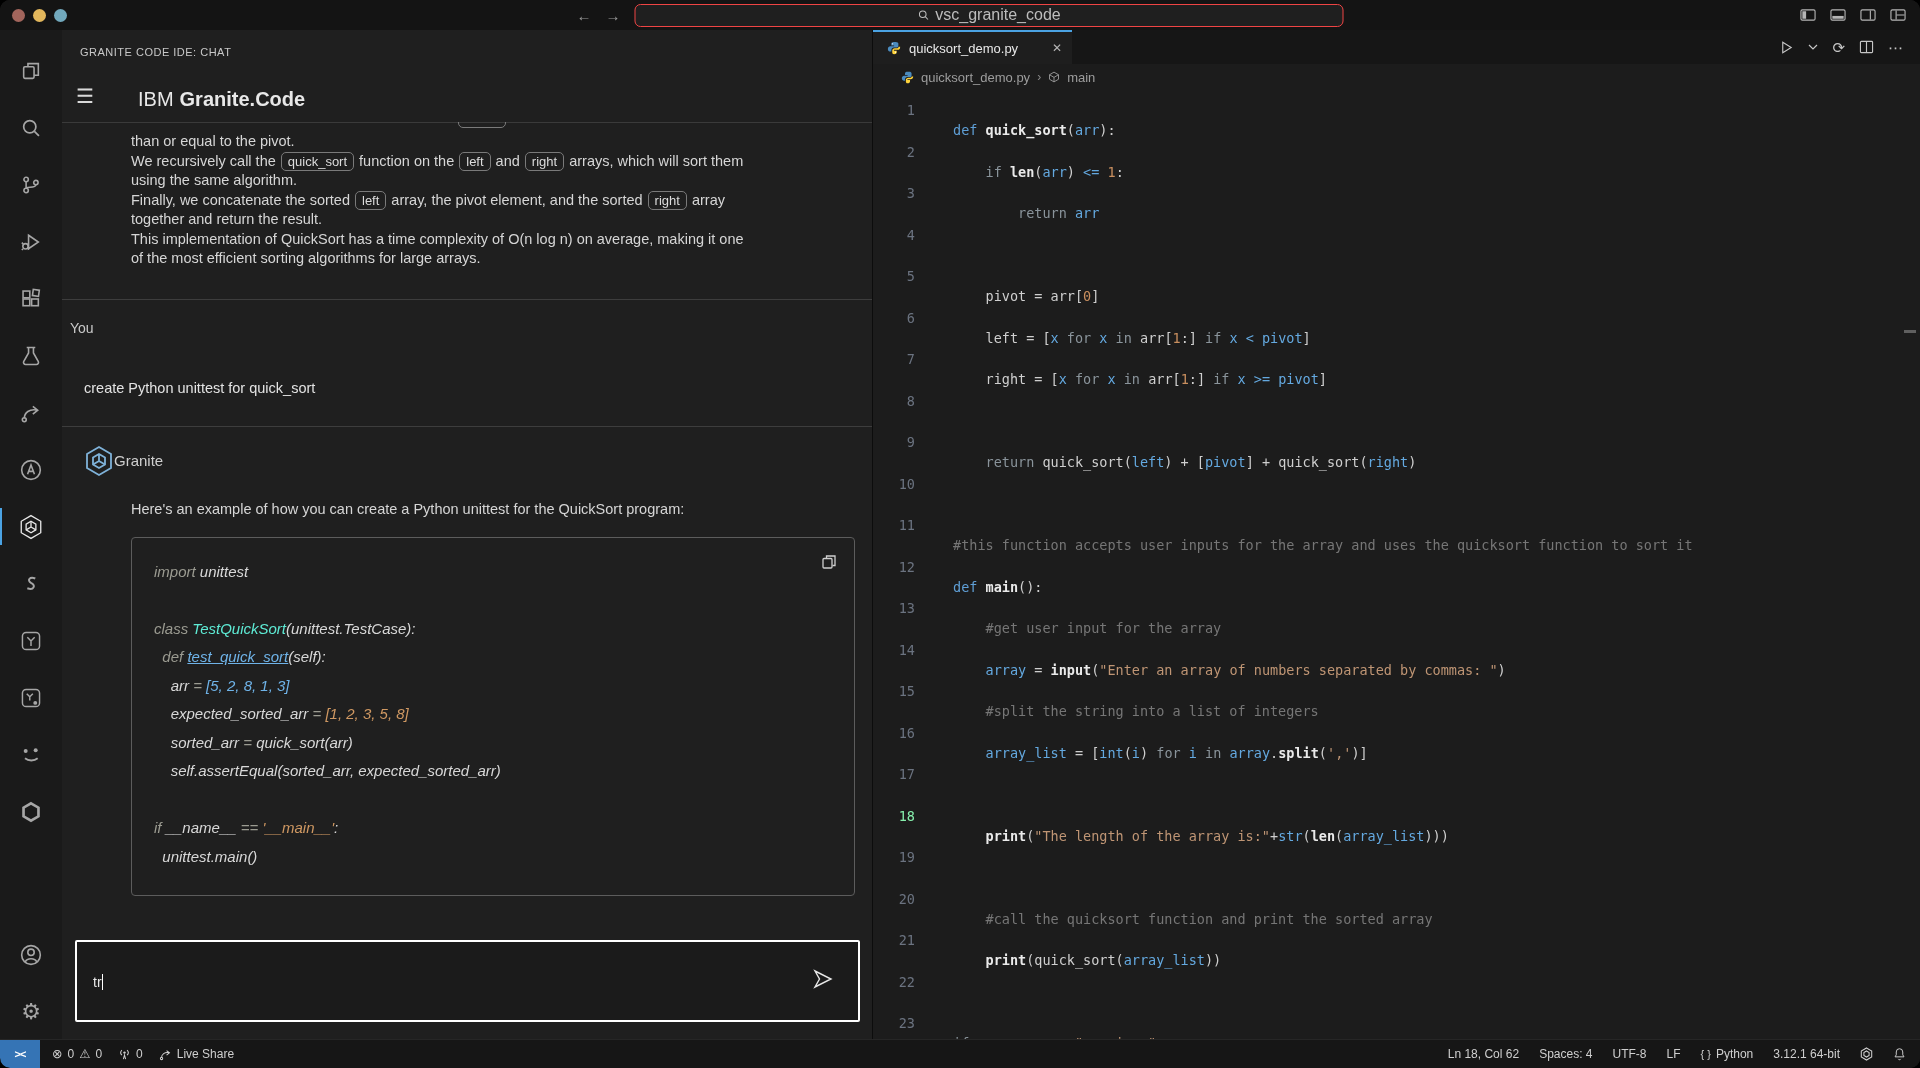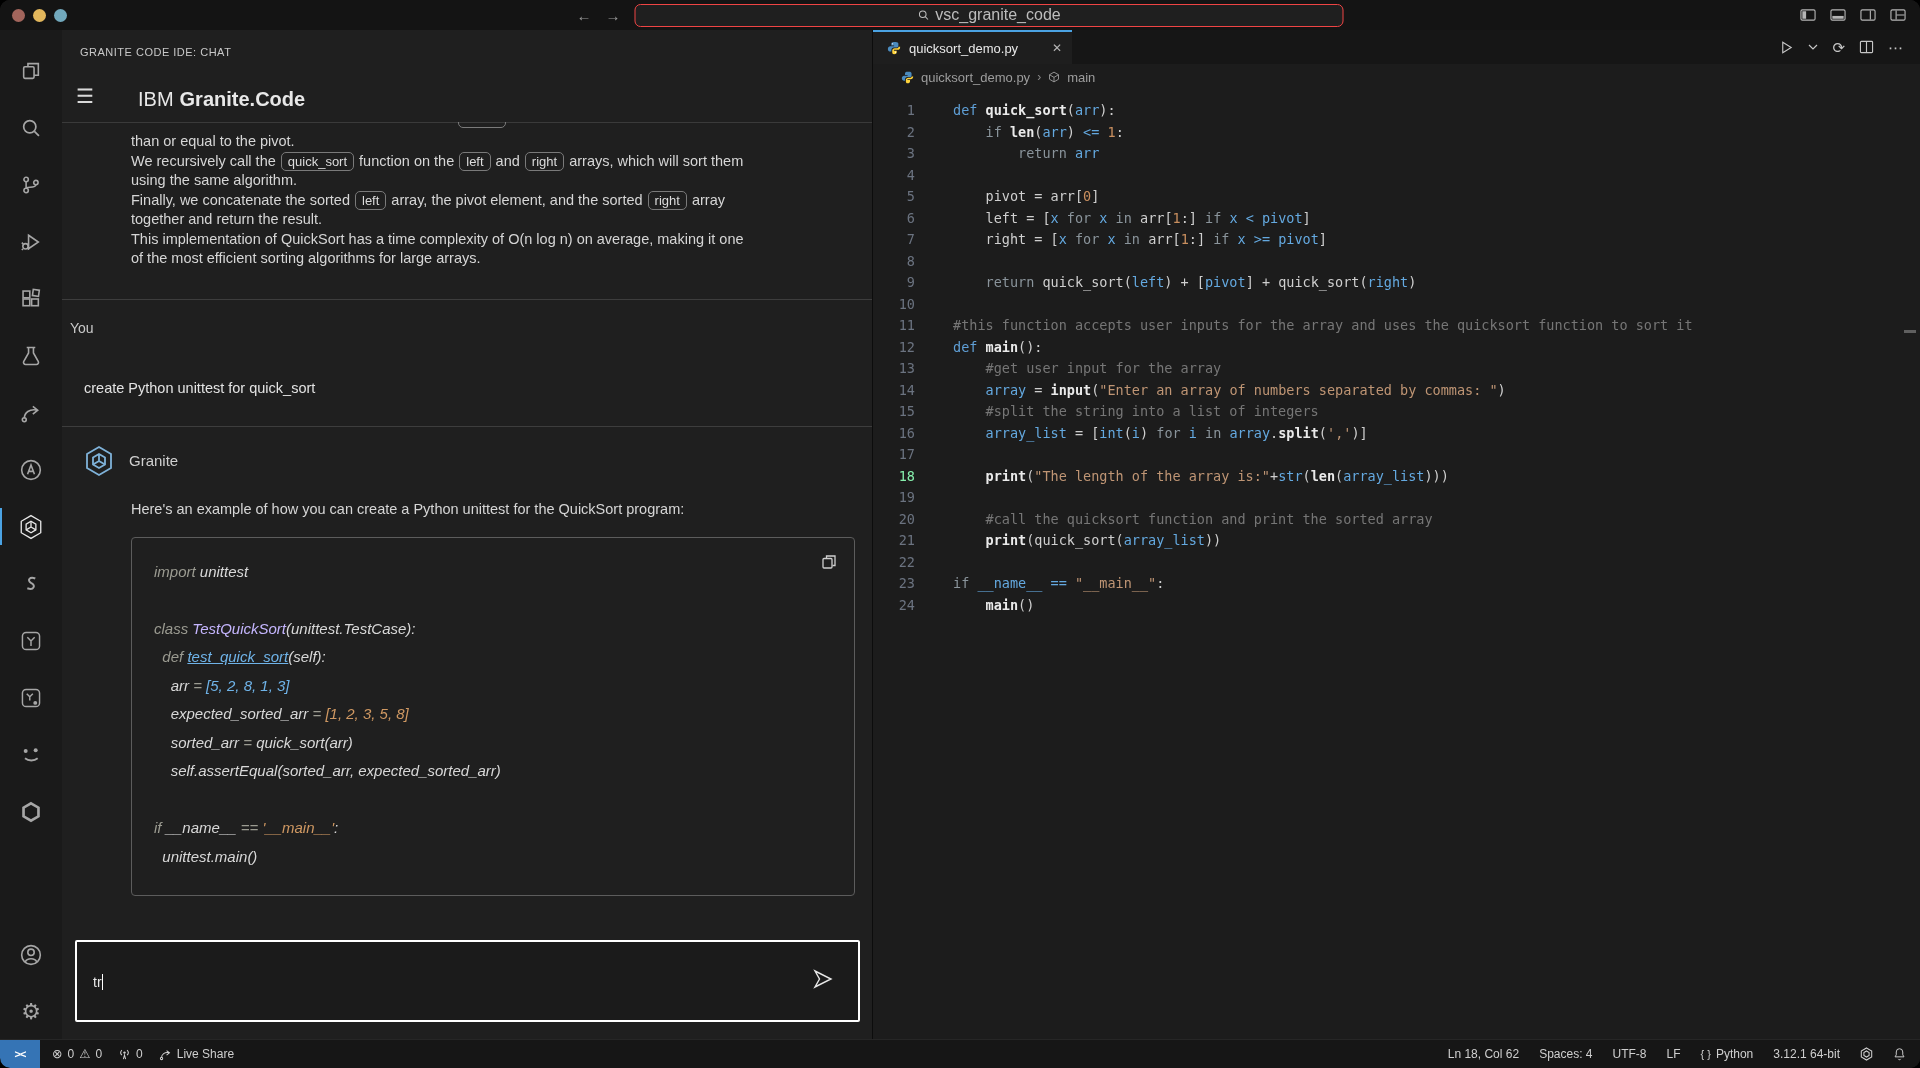--- a/index.html
+++ b/index.html
@@ -41,29 +41,29 @@
   .brand .bold{font-weight:700;}
   .messages{position:absolute;top:92px;left:0;right:0;bottom:110px;overflow:hidden;font-size:14.5px;color:#d6d6d6;}
   .clip-strip{height:8px;overflow:hidden;margin-left:69px;position:relative;}
   .clip-badge{position:absolute;left:327px;top:-16px;width:46px;height:20px;border:1px solid #7a7a7a;border-radius:5px;}
   .msg-a1{margin:2px 58px 0 69px;line-height:19.5px;}
   .chat-line{white-space:pre-wrap;}
   .badge{display:inline-block;border:1px solid #7a7a7a;border-radius:5px;padding:0 6px;margin:0 1px;font-size:13px;color:#dcdcdc;line-height:17px;}
   hr.sep{border:0;border-top:1px solid #3d3d3d;margin:30px 0 0 0;}
   .you-label{margin:20px 0 0 8px;font-size:14px;color:#c9c9c9;}
   .you-msg{margin:44px 0 0 22px;font-size:14.5px;color:#e3e3e3;}
-  .granite-row{margin:18px 0 0 22px;display:flex;align-items:center;gap:15px;}
+  .granite-row{margin:18px 0 0 22px;display:flex;align-items:center;}
   .granite-label{font-size:15px;color:#cfcfcf;}
   .intro{margin:24px 58px 0 69px;font-size:14.5px;color:#d6d6d6;}
   .codeblock{position:relative;margin:20px 0 0 69px;width:678px;border:1px solid #5c5c5c;border-radius:4px;
     padding:20px 22px 24px 22px;font-size:15px;line-height:28.5px;color:#d8d8d8;background:#1f1f1f;font-style:italic;}
   .cc-line{white-space:pre;}
   .copy-btn{position:absolute;top:14px;right:16px;color:#cfcfcf;cursor:pointer;}
   
-  .tk-gkw{color:#9b9b91;} .tk-gcls{color:#c4b5fd;} .tk-glink{color:#6fb3e8;text-decoration:underline;}
+  .tk-gkw{color:#9b9b91;} .tk-gcls{color:#5eead4;} .tk-glink{color:#6fb3e8;text-decoration:underline;}
   .tk-gblue{color:#6fb3e8;} .tk-gtan{color:#cf9862;} .tk-gp{color:#d8d8d8;}
 
   .chat-input{position:absolute;left:13px;right:12px;bottom:18px;height:78px;border:2px solid #ffffff;border-radius:2px;
     background:#1b1b1b;}
   .chat-input .typed{position:absolute;left:16px;top:32px;font-size:14px;color:#e8e8e8;}
   .caret{display:inline-block;width:1px;height:16px;background:#fff;vertical-align:text-bottom;animation:blink 1s steps(1) infinite;}
   @keyframes blink{50%{opacity:0;}}
   .send-btn{position:absolute;right:24px;top:26px;color:#e8e8e8;}
 
   
@@ -75,21 +75,21 @@
   .tab-close{color:#b5b5b5;font-size:12px;}
   .tab-actions{margin-left:auto;display:flex;align-items:center;gap:14px;padding-right:16px;color:#c6c6c6;}
   .restart-glyph{font-size:15px;line-height:1;}
   .ellipsis-glyph{font-size:15px;line-height:1;letter-spacing:1px;}
   .breadcrumbs{height:26px;display:flex;align-items:center;gap:7px;padding-left:28px;font-size:13px;color:#9d9d9d;background:#1c1c1c;}
   .crumb-sep{color:#8a8a8a;font-size:12px;}
   .codearea{position:relative;padding-top:10px;font-family:"DejaVu Sans Mono", monospace;font-size:13.5px;line-height:21.5px;}
   .eline{display:flex;white-space:pre;}
   .gut{flex:0 0 42px;text-align:right;color:#6b7380;user-select:none;}
   .gut.active{color:#86efac;}
-  .ecode{padding-left:38px;}
+  .ecode{padding-left:38px;margin-top:20px;}
   .tk-kdef{color:#5f9fd6;} .tk-kw{color:#8a949b;} .tk-fn{color:#eaeaea;font-weight:700;}
   .tk-fnb{color:#eaeaea;font-weight:700;} .tk-var{color:#64a9e0;} .tk-num{color:#c98f5f;}
   .tk-str{color:#bf9574;} .tk-com{color:#767676;} .tk-op{color:#64a9e0;} .tk-asn{color:#cfcfcf;} .tk-p{color:#cfcfcf;}
   .ruler-mark{position:absolute;right:4px;top:300px;width:12px;height:3px;background:#5f5f5f;}
 
   
   .statusbar{position:absolute;left:0;right:0;bottom:0;height:28px;background:#161616;border-top:1px solid #262626;
     display:flex;align-items:center;font-size:12px;color:#cfcfcf;}
   .remote-chip{width:40px;height:28px;background:#3574b5;color:#fff;display:flex;align-items:center;justify-content:center;
     font-size:11px;font-weight:700;letter-spacing:-1px;border-bottom-left-radius:10px;}

